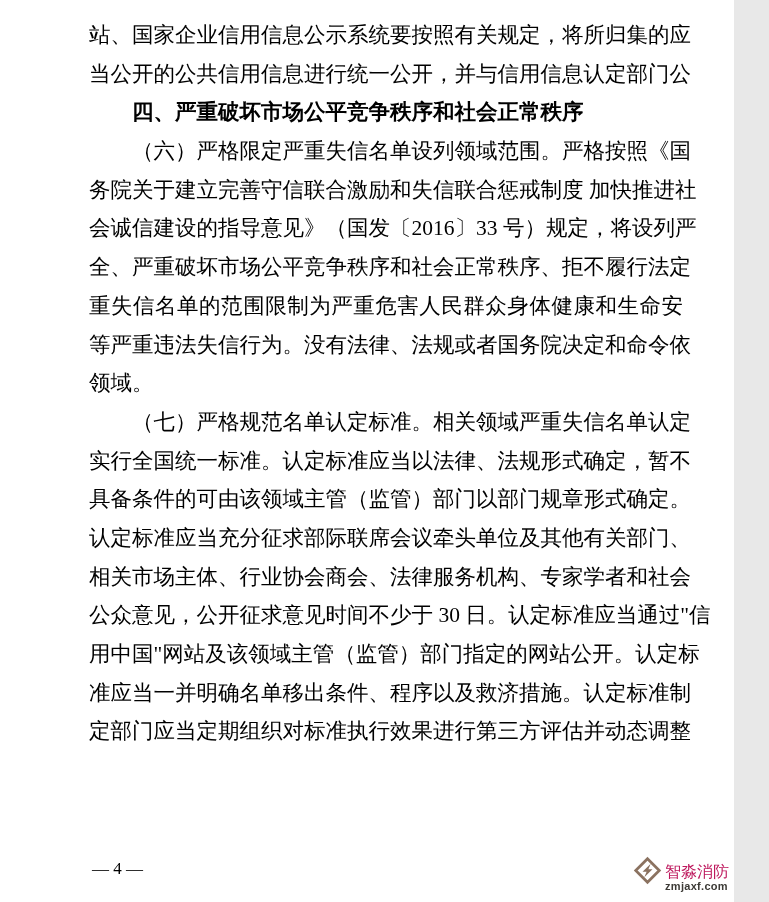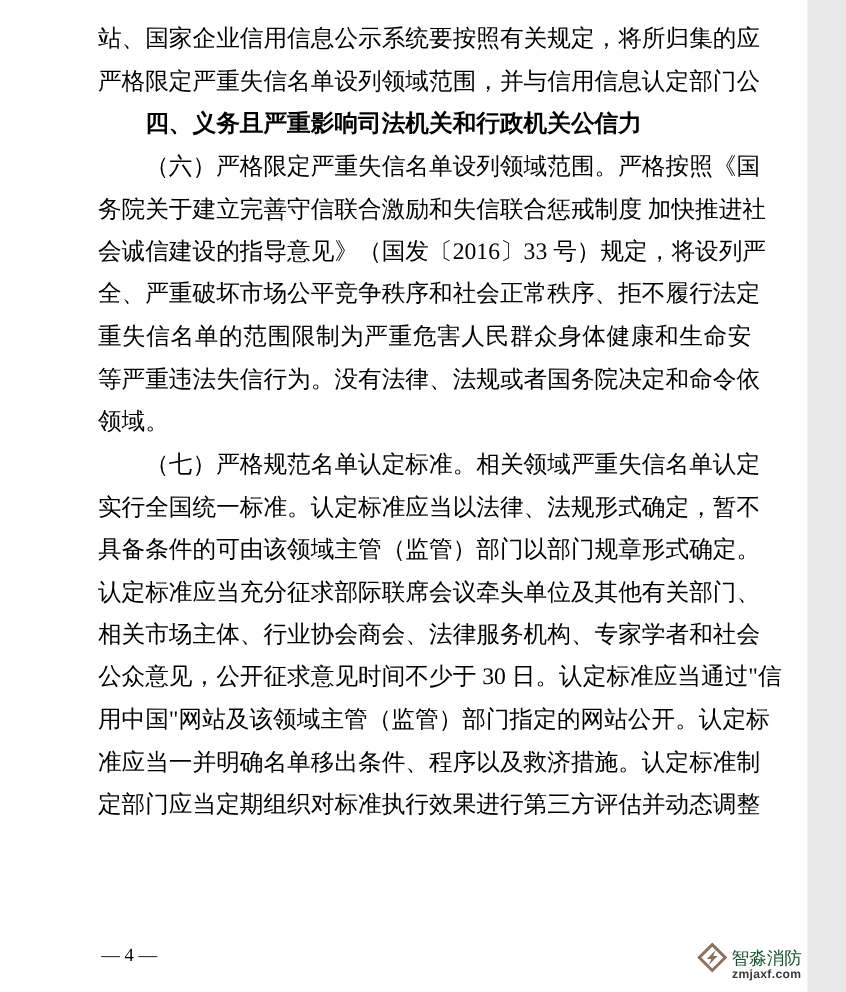--- a/index.html
+++ b/index.html
@@ -81,22 +81,22 @@
     font-family: "Liberation Sans", sans-serif;
   }
 </style>
 </head>
 <body>
 
 <div class="page" style="--logo-color: #8b7260;">
 
   <div class="text-block">
       <div class="line">站、国家企业信用信息公示系统要按照有关规定，将所归集的应</div>
-      <div class="line">严格限定严重失信名单设列领域范围，并与信用信息认定部门公</div>
-      <div class="line indent no-justify heading">四、义务且严重影响司法机关和行政机关公信力</div>
+      <div class="line">当公开的公共信用信息进行统一公开，并与信用信息认定部门公</div>
+      <div class="line indent no-justify heading">四、严重破坏市场公平竞争秩序和社会正常秩序</div>
       <div class="line indent">（六）严格限定严重失信名单设列领域范围。严格按照《国</div>
       <div class="line">务院关于建立完善守信联合激励和失信联合惩戒制度 加快推进社</div>
       <div class="line">会诚信建设的指导意见》（国发〔2016〕33 号）规定，将设列严</div>
       <div class="line">全、严重破坏市场公平竞争秩序和社会正常秩序、拒不履行法定</div>
       <div class="line">重失信名单的范围限制为严重危害人民群众身体健康和生命安</div>
       <div class="line">等严重违法失信行为。没有法律、法规或者国务院决定和命令依</div>
       <div class="line no-justify">领域。</div>
       <div class="line indent">（七）严格规范名单认定标准。相关领域严重失信名单认定</div>
       <div class="line">实行全国统一标准。认定标准应当以法律、法规形式确定，暂不</div>
       <div class="line">具备条件的可由该领域主管（监管）部门以部门规章形式确定。</div>
@@ -111,18 +111,18 @@
   <div class="page-number">— 4 —</div>
 
   <div class="watermark">
     <span class="wm-logo">
       <svg width="29" height="31" viewBox="0 0 32 32" aria-hidden="true">
         <path d="M16 3 L29 16 L16 29 L3 16 Z" fill="none" stroke="currentColor" stroke-width="3"></path>
         <path d="M19.5 8.5 L10.5 17.5 L15 17.5 L12.5 23.5 L21.5 14.5 L17 14.5 Z" fill="currentColor" stroke="none"></path>
       </svg>
     </span>
     <span class="wm-text">
-      <span class="wm-brand" style="color: #14532d; margin-top: 16px;">智淼消防</span>
-      <span class="wm-domain" style="color: rgb(60, 58, 54); text-align: center;">zmjaxf.com</span>
+      <span class="wm-brand" style="color: #be185d; margin-top: 16px;">智淼消防</span>
+      <span class="wm-domain" style="color: rgb(60, 58, 54);">zmjaxf.com</span>
     </span>
   </div>
 
 </div>
 
 </body></html>

